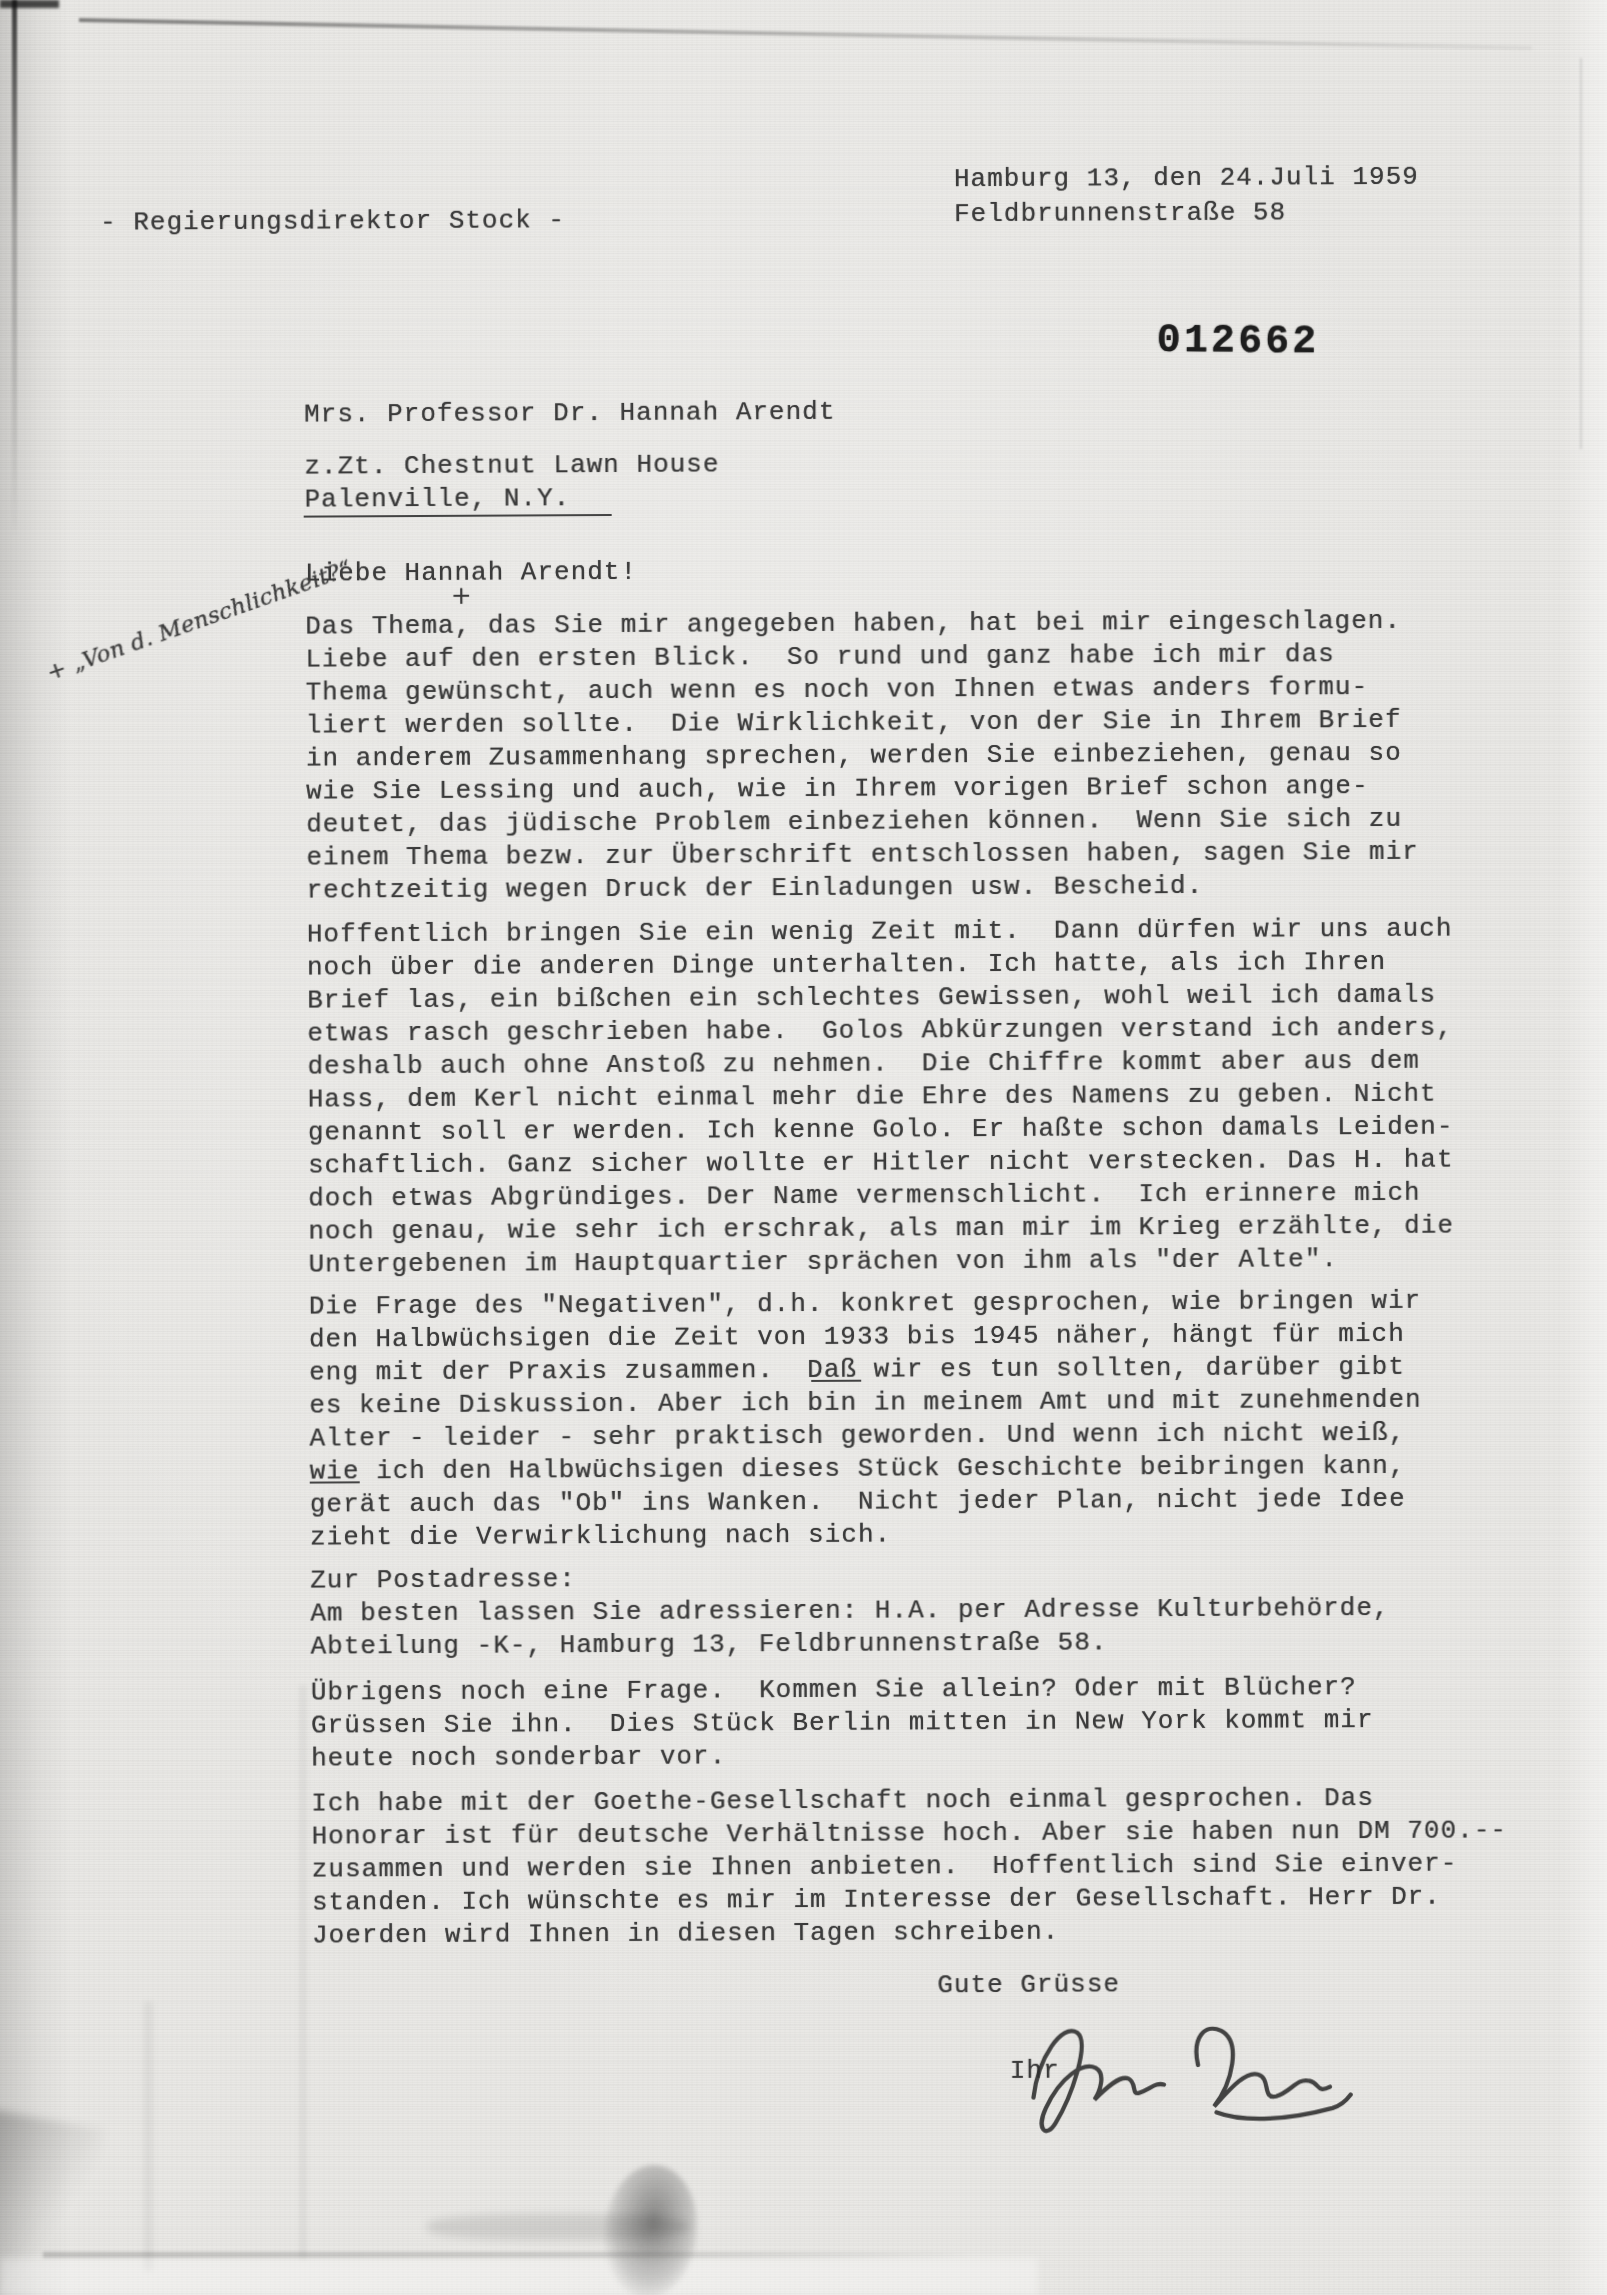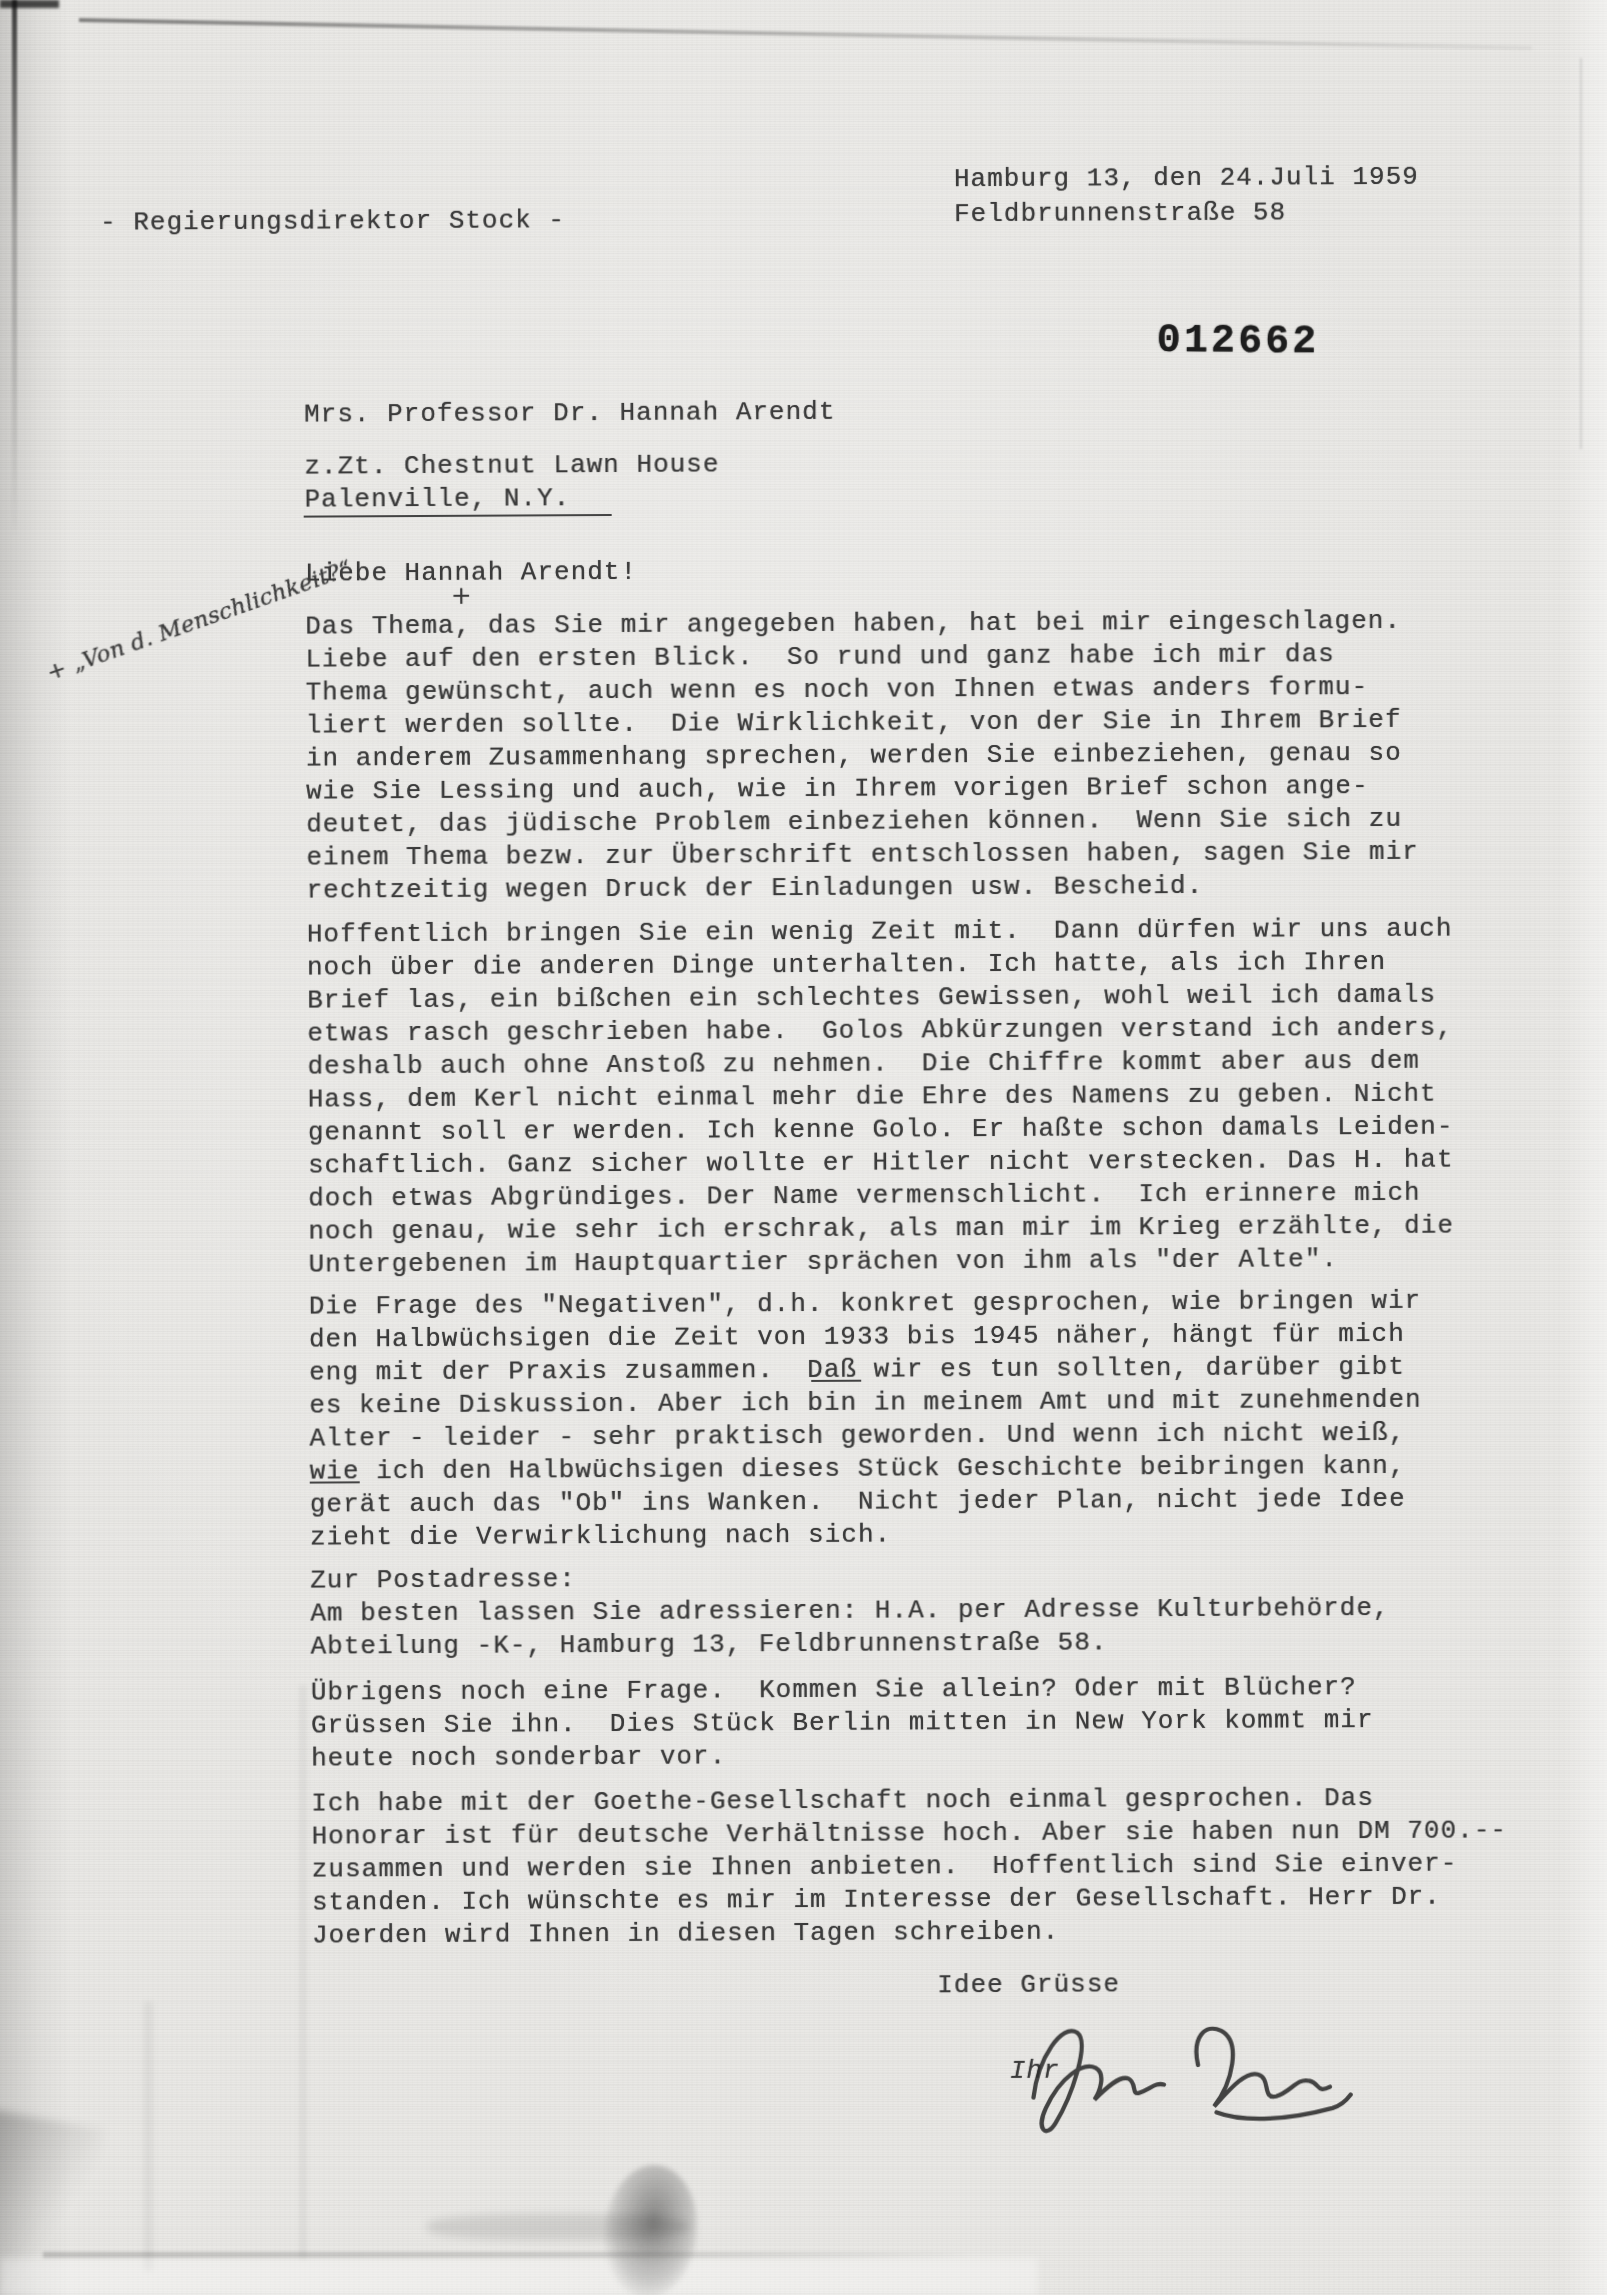--- a/index.html
+++ b/index.html
@@ -153,22 +153,22 @@
     <div class="t para" style="left:308px; top:608px;"><div class="line">Das Thema, das Sie mir angegeben haben, hat bei mir eingeschlagen.</div><div class="line">Liebe auf den ersten Blick.  So rund und ganz habe ich mir das</div><div class="line">Thema gewünscht, auch wenn es noch von Ihnen etwas anders formu-</div><div class="line">liert werden sollte.  Die Wirklichkeit, von der Sie in Ihrem Brief</div><div class="line">in anderem Zusammenhang sprechen, werden Sie einbeziehen, genau so</div><div class="line">wie Sie Lessing und auch, wie in Ihrem vorigen Brief schon ange-</div><div class="line">deutet, das jüdische Problem einbeziehen können.  Wenn Sie sich zu</div><div class="line">einem Thema bezw. zur Überschrift entschlossen haben, sagen Sie mir</div><div class="line">rechtzeitig wegen Druck der Einladungen usw. Bescheid.</div></div>
     <div class="t para" style="left:308px; top:916px;"><div class="line">Hoffentlich bringen Sie ein wenig Zeit mit.  Dann dürfen wir uns auch</div><div class="line">noch über die anderen Dinge unterhalten. Ich hatte, als ich Ihren</div><div class="line">Brief las, ein bißchen ein schlechtes Gewissen, wohl weil ich damals</div><div class="line">etwas rasch geschrieben habe.  Golos Abkürzungen verstand ich anders,</div><div class="line">deshalb auch ohne Anstoß zu nehmen.  Die Chiffre kommt aber aus dem</div><div class="line">Hass, dem Kerl nicht einmal mehr die Ehre des Namens zu geben. Nicht</div><div class="line">genannt soll er werden. Ich kenne Golo. Er haßte schon damals Leiden-</div><div class="line">schaftlich. Ganz sicher wollte er Hitler nicht verstecken. Das H. hat</div><div class="line">doch etwas Abgründiges. Der Name vermenschlicht.  Ich erinnere mich</div><div class="line">noch genau, wie sehr ich erschrak, als man mir im Krieg erzählte, die</div><div class="line">Untergebenen im Hauptquartier sprächen von ihm als "der Alte".</div></div>
     <div class="t para" style="left:308px; top:1288px;"><div class="line">Die Frage des "Negativen", d.h. konkret gesprochen, wie bringen wir</div><div class="line">den Halbwüchsigen die Zeit von 1933 bis 1945 näher, hängt für mich</div><div class="line">eng mit der Praxis zusammen.  Daß wir es tun sollten, darüber gibt</div><div class="line">es keine Diskussion. Aber ich bin in meinem Amt und mit zunehmenden</div><div class="line">Alter - leider - sehr praktisch geworden. Und wenn ich nicht weiß,</div><div class="line">wie ich den Halbwüchsigen dieses Stück Geschichte beibringen kann,</div><div class="line">gerät auch das "Ob" ins Wanken.  Nicht jeder Plan, nicht jede Idee</div><div class="line">zieht die Verwirklichung nach sich.</div></div>
     <div class="t para" style="left:308px; top:1562px;"><div class="line">Zur Postadresse:</div><div class="line">Am besten lassen Sie adressieren: H.A. per Adresse Kulturbehörde,</div><div class="line">Abteilung -K-, Hamburg 13, Feldbrunnenstraße 58.</div></div>
     <div class="t para" style="left:308px; top:1674px;"><div class="line">Übrigens noch eine Frage.  Kommen Sie allein? Oder mit Blücher?</div><div class="line">Grüssen Sie ihn.  Dies Stück Berlin mitten in New York kommt mir</div><div class="line">heute noch sonderbar vor.</div></div>
     <div class="t para" style="left:308px; top:1785px;"><div class="line">Ich habe mit der Goethe-Gesellschaft noch einmal gesprochen. Das</div><div class="line">Honorar ist für deutsche Verhältnisse hoch. Aber sie haben nun DM 700.--</div><div class="line">zusammen und werden sie Ihnen anbieten.  Hoffentlich sind Sie einver-</div><div class="line">standen. Ich wünschte es mir im Interesse der Gesellschaft. Herr Dr.</div><div class="line">Joerden wird Ihnen in diesen Tagen schreiben.</div></div>
 
     <div class="underline-mark" style="left:810px; top:1380px; width:50px; height:2.4px;"></div>
     <div class="underline-mark" style="left:308px; top:1479px; width:50px; height:2.4px;"></div>
 
-    <div class="t" style="left:933px; top:1970px;">Idee Grüsse</div>
-    <div class="t" style="left:1005px; top:2056px;font-style:italic;">Ihr</div>
+    <div class="t" style="left:933px; top:1970px;">Gute Grüsse</div>
+    <div class="t" style="left:1005px; top:2056px;">Ihr</div>
 
     <svg class="signature" width="342" height="183" viewBox="0 0 560 300">
       <g fill="none" stroke="#2d2d2d" stroke-width="7" stroke-linecap="round" opacity="0.88">
         <path d="M30,170 C38,104 78,48 102,64 C124,80 92,170 66,212 C50,238 34,222 50,188 C74,136 112,112 132,122 C150,132 138,162 130,174 C150,154 172,134 186,140 C200,147 190,168 204,163 C222,157 230,146 244,150"></path>
         <path d="M300,118 C290,72 312,50 338,62 C372,80 356,148 326,186 C352,158 378,128 398,134 C420,140 404,176 428,170 C452,163 462,140 482,145 C500,149 494,166 516,155"></path>
         <path d="M330,196 C376,214 452,208 520,190 C536,185 544,176 550,168"></path>
       </g>
     </svg>
 
   </div>

